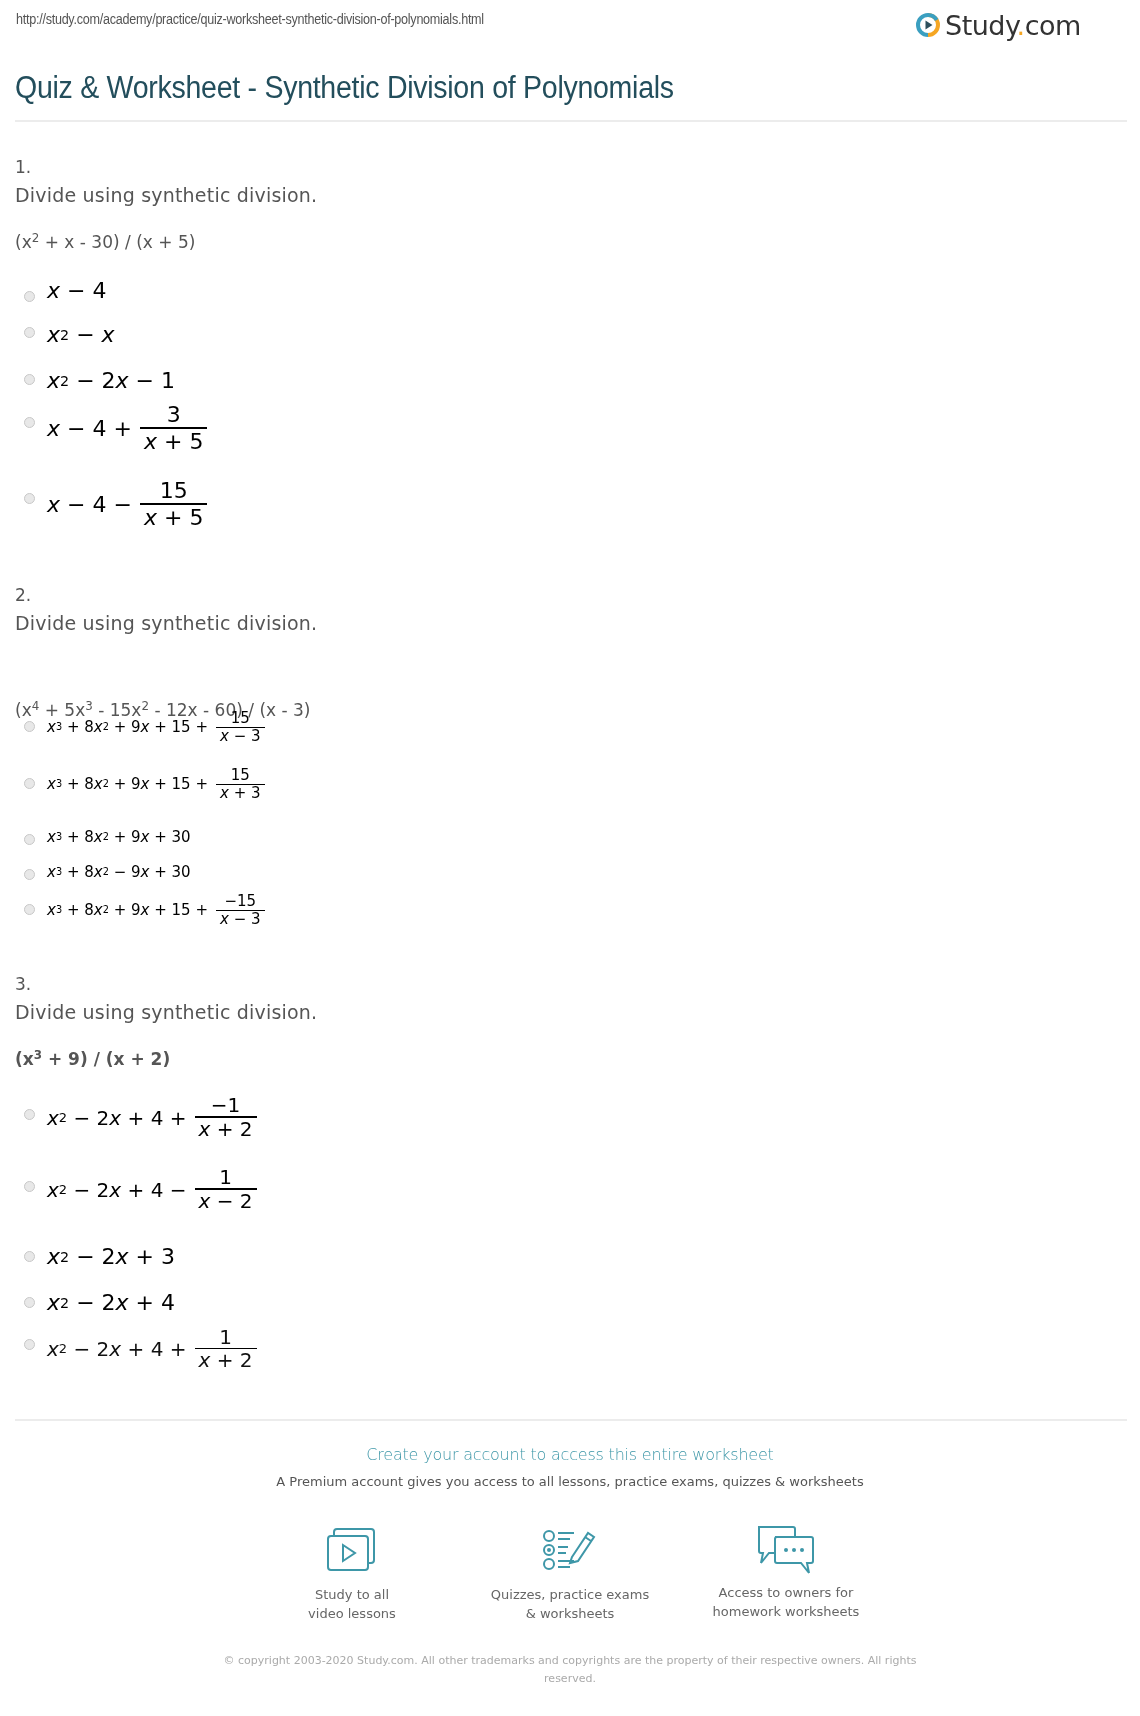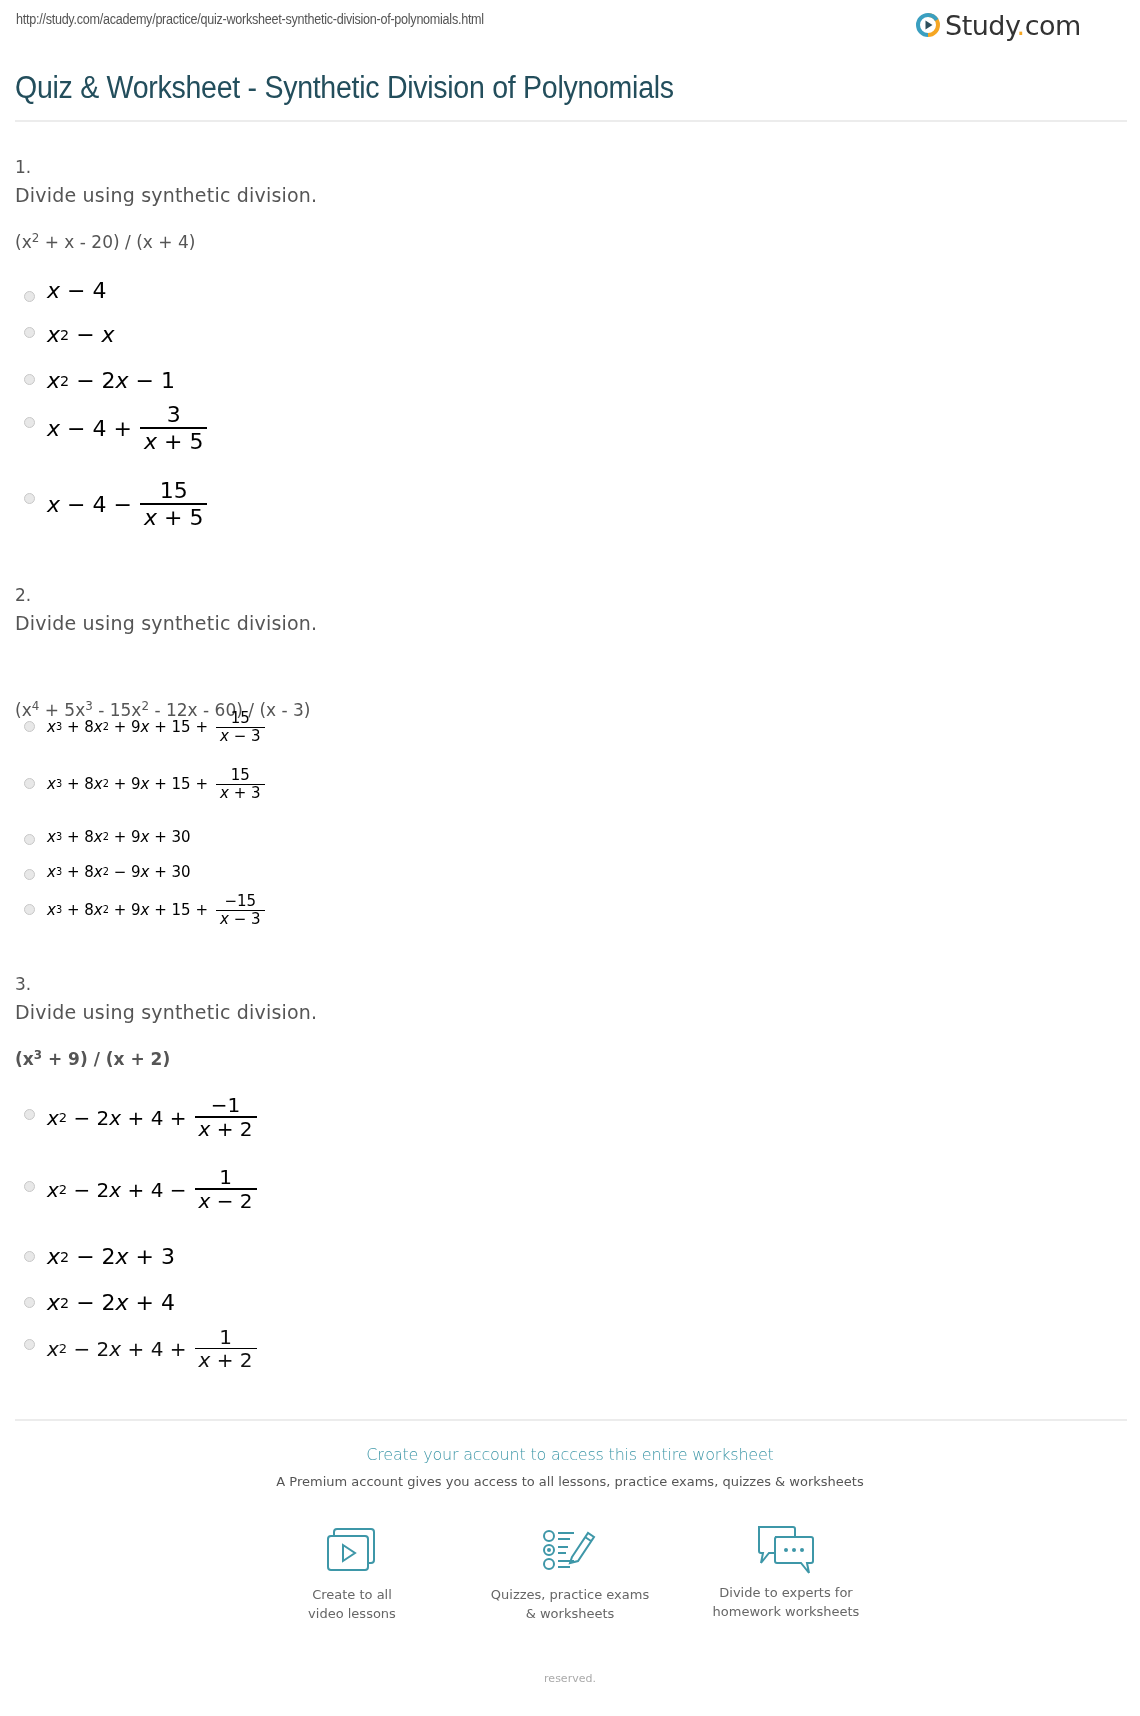--- a/index.html
+++ b/index.html
@@ -47,21 +47,21 @@
   </svg>
   <span class="logo-text"><span>Study</span><span class="dot">.</span><span>com</span></span>
 </div>
 
 <h1 class="abs title" style="margin:0;font-weight:normal;">Quiz &amp; Worksheet - Synthetic Division of Polynomials</h1>
 <div class="abs hr" style="left:15px; top:120px; width:1112px;"></div>
 
 <div>
   <div class="abs qnum" style="top:157px;">1.</div>
   <div class="abs qtext" style="top:184px;">Divide using synthetic division.</div>
-  <div class="abs qexpr" style="top:232px;"><span>(x</span><sup>2</sup><span> + x - 20) / (x + 4)</span></div>
+  <div class="abs qexpr" style="top:232px;"><span>(x</span><sup>2</sup><span> + x - 30) / (x + 5)</span></div>
 
   <div class="abs radio" style="top:291px;"></div>
   <div class="abs opt big" style="top:278px;">
     <i>x</i>&nbsp;<span>−</span>&nbsp;<span>4</span>
   </div>
 
   <div class="abs radio" style="top:327px;"></div>
   <div class="abs opt big" style="top:322px;">
     <i>x</i><sup>2</sup>&nbsp;<span>−</span>&nbsp;<i>x</i>
   </div>
@@ -180,21 +180,21 @@
 
 <div class="abs cta-title">Create your account to access this entire worksheet</div>
 <div class="abs cta-sub">A Premium account gives you access to all lessons, practice exams, quizzes &amp; worksheets</div>
 
 <div class="abs feat" style="left:252px; top:1527px;">
   <svg width="52" height="46" viewBox="0 0 52 46">
     <rect x="8" y="2" width="40" height="34" rx="3" fill="none" stroke="#3e97a8" stroke-width="2"></rect>
     <rect x="2" y="9" width="40" height="34" rx="3" fill="#fff" stroke="#3e97a8" stroke-width="2"></rect>
     <polygon points="17,18 17,34 29,26" fill="none" stroke="#3e97a8" stroke-width="2"></polygon>
   </svg>
-  <div class="lbl"><span>Create to all</span><br><span>video lessons</span></div>
+  <div class="lbl"><span>Study to all</span><br><span>video lessons</span></div>
 </div>
 
 <div class="abs feat" style="left:470px; top:1527px;">
   <svg width="56" height="46" viewBox="0 0 56 46">
     <circle cx="7" cy="9" r="5" fill="none" stroke="#3e97a8" stroke-width="2"></circle>
     <circle cx="7" cy="23" r="5" fill="none" stroke="#3e97a8" stroke-width="2"></circle>
     <circle cx="7" cy="23" r="2" fill="#3e97a8"></circle>
     <circle cx="7" cy="37" r="5" fill="none" stroke="#3e97a8" stroke-width="2"></circle>
     <line x1="16" y1="6" x2="32" y2="6" stroke="#3e97a8" stroke-width="2"></line>
     <line x1="16" y1="12" x2="28" y2="12" stroke="#3e97a8" stroke-width="2"></line>
@@ -209,19 +209,19 @@
 </div>
 
 <div class="abs feat" style="left:686px; top:1523px;">
   <svg width="62" height="52" viewBox="0 0 62 52">
     <path d="M4 4 H38 Q40 4 40 6 V28 Q40 30 38 30 H14 L6 40 L8 30 H6 Q4 30 4 28 Z" fill="none" stroke="#3e97a8" stroke-width="2"></path>
     <path d="M20 14 H56 Q58 14 58 16 V38 Q58 40 56 40 H52 L54 50 L46 40 H22 Q20 40 20 38 V16 Q20 14 22 14 Z" fill="#fff" stroke="#3e97a8" stroke-width="2"></path>
     <circle cx="31" cy="27" r="2" fill="#3e97a8"></circle>
     <circle cx="39" cy="27" r="2" fill="#3e97a8"></circle>
     <circle cx="47" cy="27" r="2" fill="#3e97a8"></circle>
   </svg>
-  <div class="lbl" style="margin-top:8px;"><span>Divide to experts for</span><br><span>homework worksheets</span></div>
+  <div class="lbl" style="margin-top:8px;"><span>Access to owners for</span><br><span>homework worksheets</span></div>
 </div>
 
 <div class="abs copy">
-  <br>
+  <span>© copyright 2003-2020 Study.com. All other trademarks and copyrights are the property of their respective owners. All rights</span><br>
   <span>reserved.</span>
 </div>
 
 </body></html>

